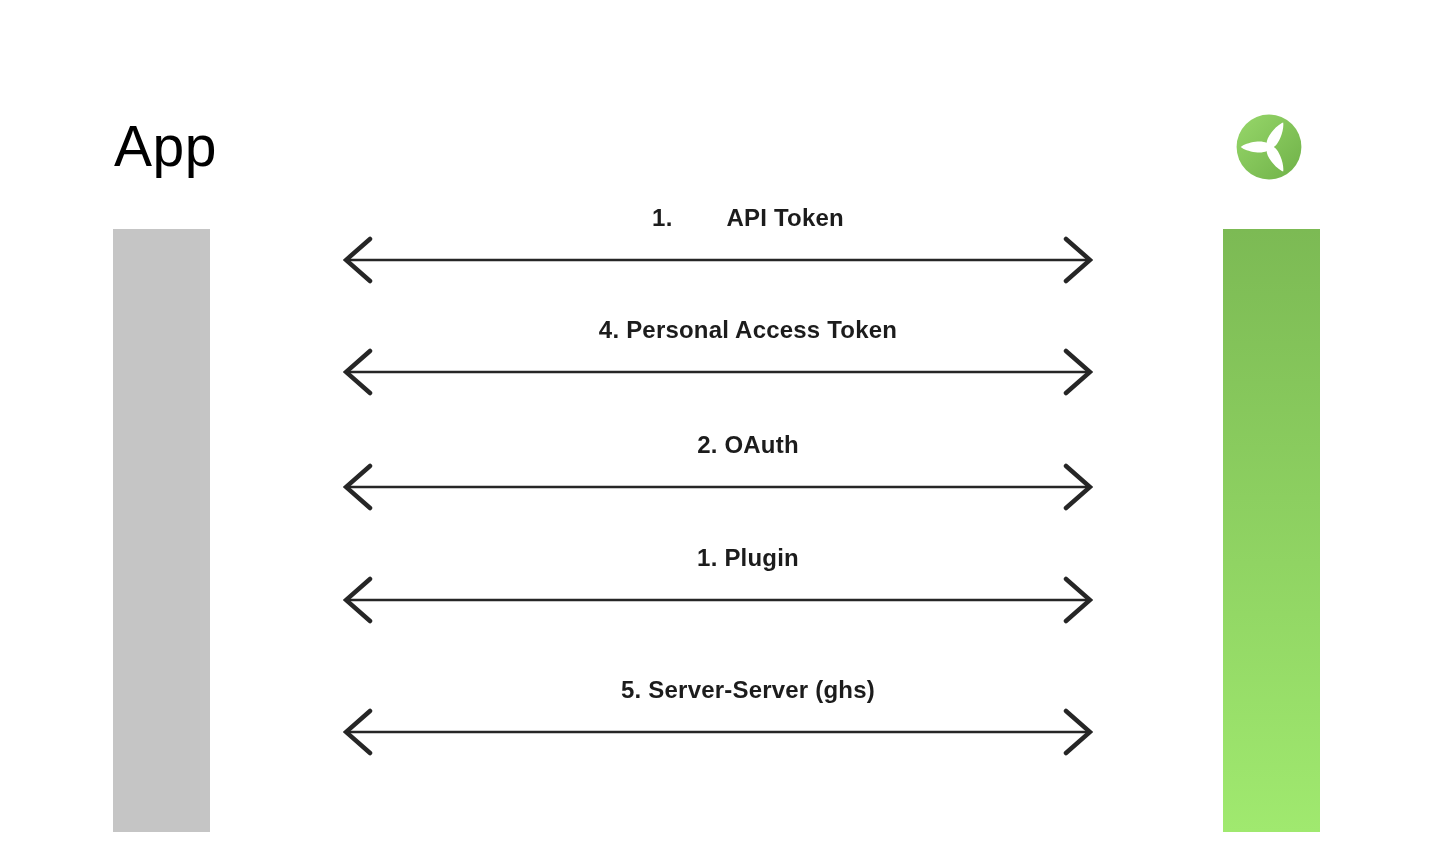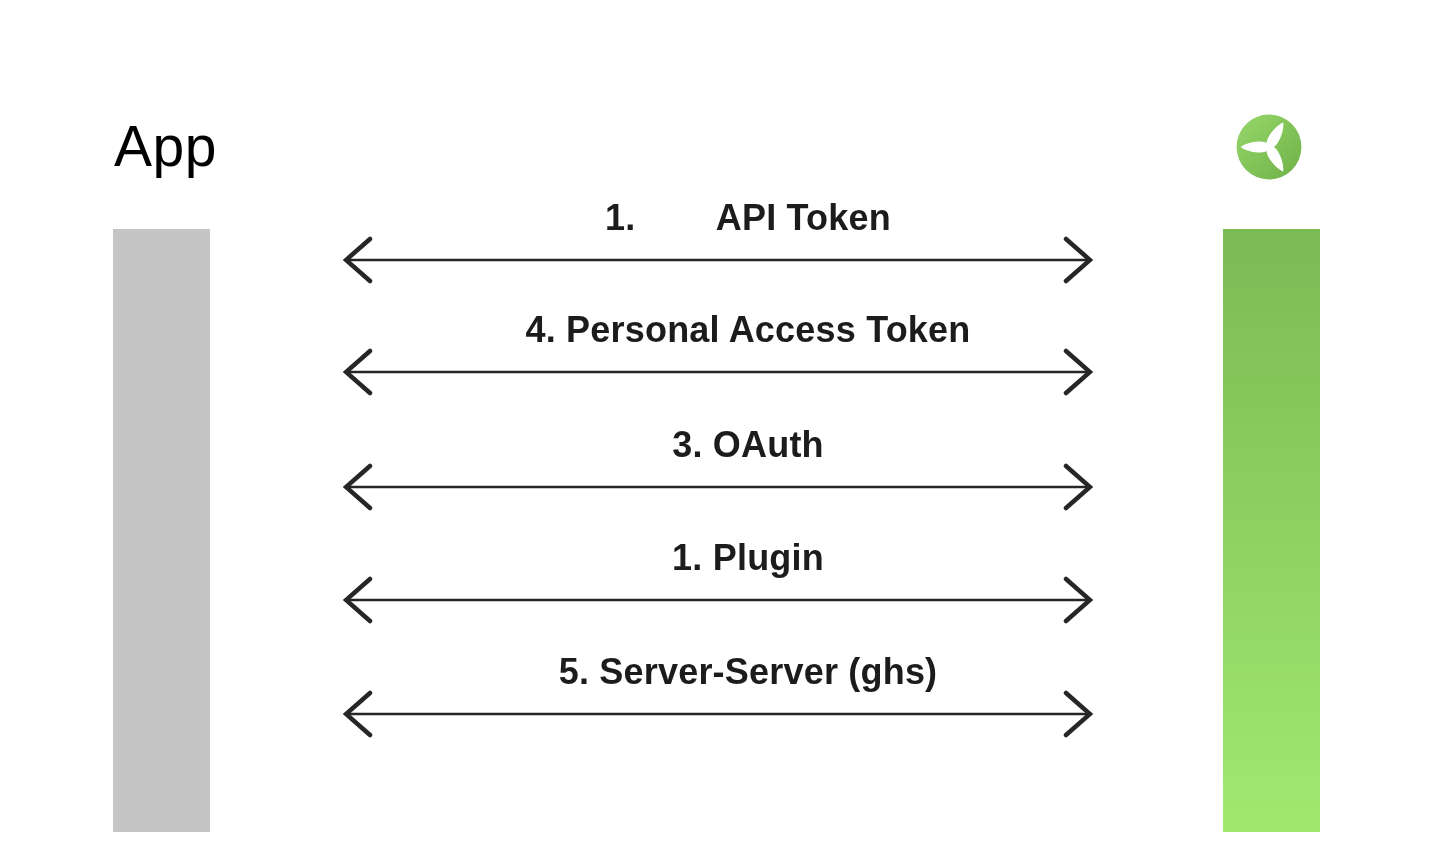--- a/index.html
+++ b/index.html
@@ -53,21 +53,21 @@
     left:343px;
     width:750px;
   }
   .arrow-label{
     position:relative;
     left:30px;
     width:750px;
     height:34px;
     line-height:34px;
     text-align:center;
-    font-size:36px;
+    font-size:24px;
     font-weight:700;
     color:#1c1c1c;
     white-space:pre;
     letter-spacing:0.2px;
   }
   .arrow-svg{
     display:block;
     width:750px;height:50px;
   }
 </style>
@@ -115,38 +115,38 @@
   <div class="arrow-row" style="top:313px">
     <div class="arrow-label">4. Personal Access Token</div>
     <svg class="arrow-svg" viewBox="0 0 750 50" aria-hidden="true">
       <line x1="3" y1="25" x2="747" y2="25" stroke="var(--arrow)" stroke-width="2.5"></line>
       <polyline points="27,4 3,25 27,46" fill="none" stroke="var(--arrow)" stroke-width="4.5" stroke-linecap="round" stroke-linejoin="miter"></polyline>
       <polyline points="723,4 747,25 723,46" fill="none" stroke="var(--arrow)" stroke-width="4.5" stroke-linecap="round" stroke-linejoin="miter"></polyline>
     </svg>
   </div>
 
   <div class="arrow-row" style="top:428px">
-    <div class="arrow-label">3. OAuth</div>
+    <div class="arrow-label">2. OAuth</div>
     <svg class="arrow-svg" viewBox="0 0 750 50" aria-hidden="true">
       <line x1="3" y1="25" x2="747" y2="25" stroke="var(--arrow)" stroke-width="2.5"></line>
       <polyline points="27,4 3,25 27,46" fill="none" stroke="var(--arrow)" stroke-width="4.5" stroke-linecap="round" stroke-linejoin="miter"></polyline>
       <polyline points="723,4 747,25 723,46" fill="none" stroke="var(--arrow)" stroke-width="4.5" stroke-linecap="round" stroke-linejoin="miter"></polyline>
     </svg>
   </div>
 
   <div class="arrow-row" style="top:541px">
     <div class="arrow-label">1. Plugin</div>
     <svg class="arrow-svg" viewBox="0 0 750 50" aria-hidden="true">
       <line x1="3" y1="25" x2="747" y2="25" stroke="var(--arrow)" stroke-width="2.5"></line>
       <polyline points="27,4 3,25 27,46" fill="none" stroke="var(--arrow)" stroke-width="4.5" stroke-linecap="round" stroke-linejoin="miter"></polyline>
       <polyline points="723,4 747,25 723,46" fill="none" stroke="var(--arrow)" stroke-width="4.5" stroke-linecap="round" stroke-linejoin="miter"></polyline>
     </svg>
   </div>
 
-  <div class="arrow-row" style="top:655px">
+  <div class="arrow-row" style="top:673px">
     <div class="arrow-label">5. Server-Server (ghs)</div>
     <svg class="arrow-svg" viewBox="0 0 750 50" aria-hidden="true">
       <line x1="3" y1="25" x2="747" y2="25" stroke="var(--arrow)" stroke-width="2.5"></line>
       <polyline points="27,4 3,25 27,46" fill="none" stroke="var(--arrow)" stroke-width="4.5" stroke-linecap="round" stroke-linejoin="miter"></polyline>
       <polyline points="723,4 747,25 723,46" fill="none" stroke="var(--arrow)" stroke-width="4.5" stroke-linecap="round" stroke-linejoin="miter"></polyline>
     </svg>
   </div>
 
 </div>
 

